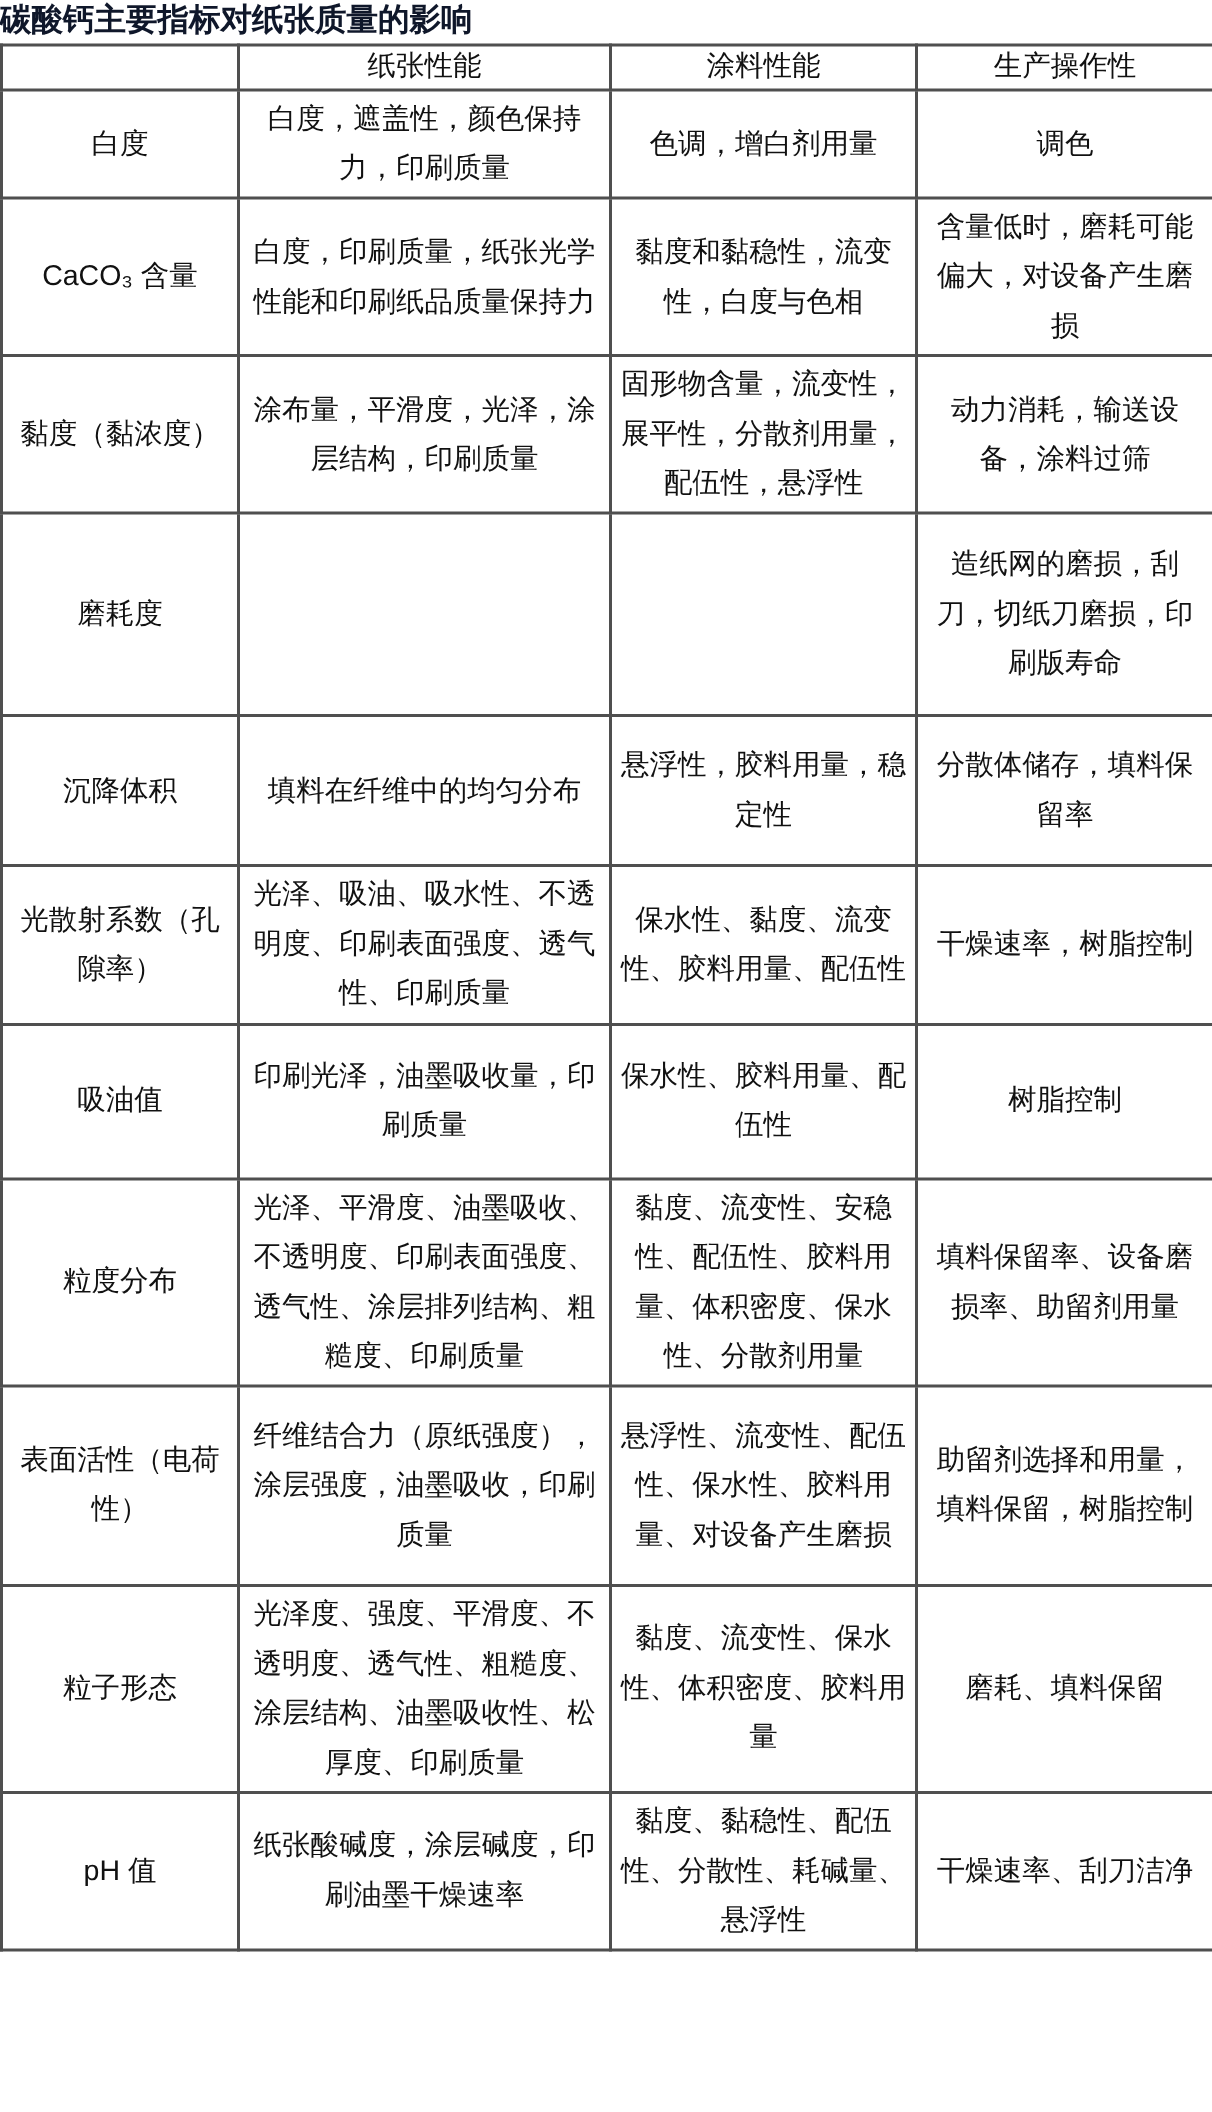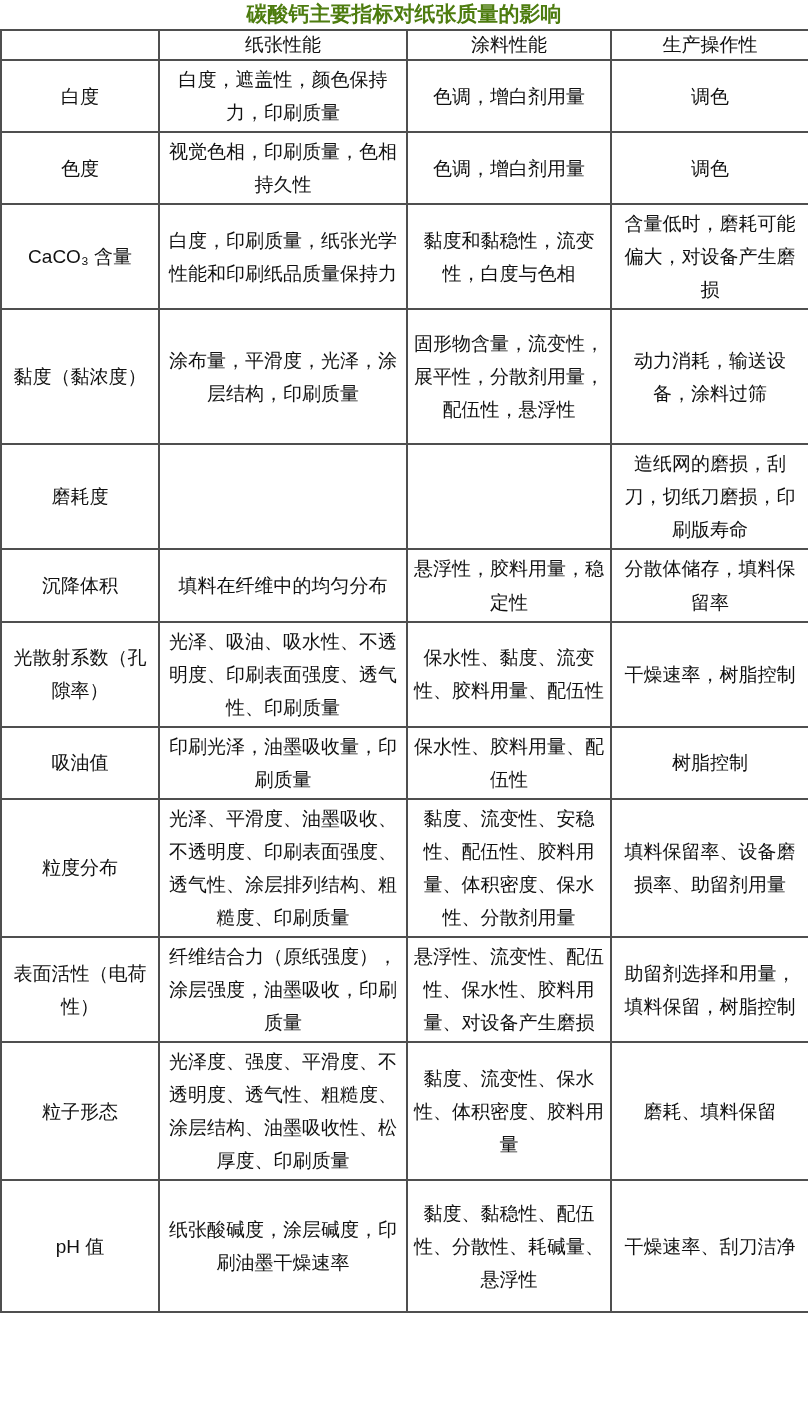--- a/index.html
+++ b/index.html
@@ -12,23 +12,22 @@
     height: 1408px;
     background: #ffffff;
     font-family: "Liberation Sans", "DejaVu Sans", sans-serif;
     color: #111111;
     overflow: hidden;
   }
   .title {
     margin: 2px 0 3px 0;
     font-size: 21px;
     font-weight: bold;
-    text-align: center;
     line-height: 24px;
-    color: #4d7c0f;
+    color: #0f172a;
   }
   table.impact {
     width: 808px;
     table-layout: fixed;
     border-collapse: collapse;
   }
   table.impact th,
   table.impact td {
     border: 2px solid #4f4f4f;
     text-align: center;
@@ -86,26 +85,20 @@
       </tr>
     </thead>
     <tbody>
       <tr>
         <td>白度</td>
         <td>白度，遮盖性，颜色保持力，印刷质量</td>
         <td>色调，增白剂用量</td>
         <td>调色</td>
       </tr>
       <tr>
-        <td>色度</td>
-        <td>视觉色相，印刷质量，色相持久性</td>
-        <td>色调，增白剂用量</td>
-        <td>调色</td>
-      </tr>
-      <tr>
         <td>CaCO₃ 含量</td>
         <td>白度，印刷质量，纸张光学性能和印刷纸品质量保持力</td>
         <td>黏度和黏稳性，流变性，白度与色相</td>
         <td>含量低时，磨耗可能偏大，对设备产生磨损</td>
       </tr>
       <tr>
         <td>黏度（黏浓度）</td>
         <td>涂布量，平滑度，光泽，涂层结构，印刷质量</td>
         <td>固形物含量，流变性，展平性，分散剂用量，配伍性，悬浮性</td>
         <td>动力消耗，输送设备，涂料过筛</td>

